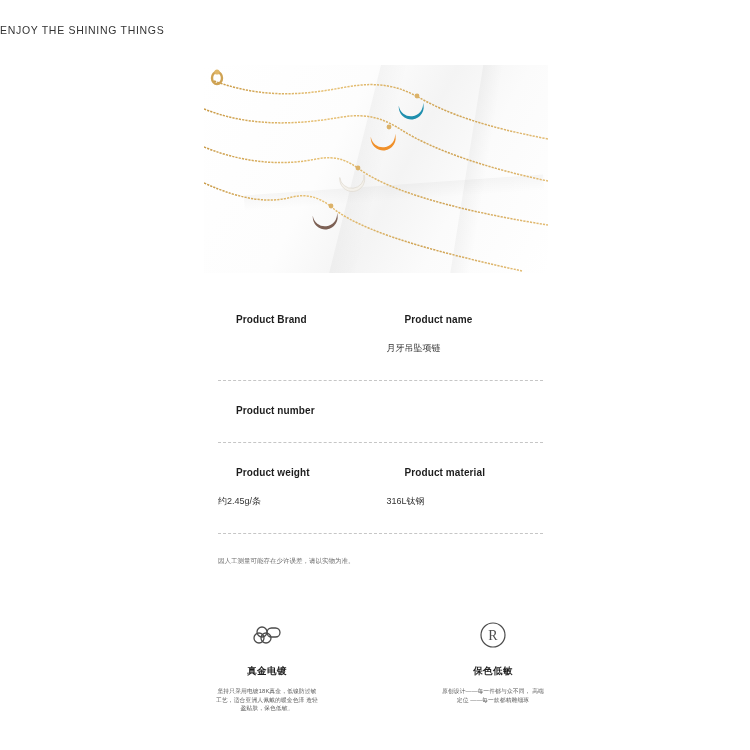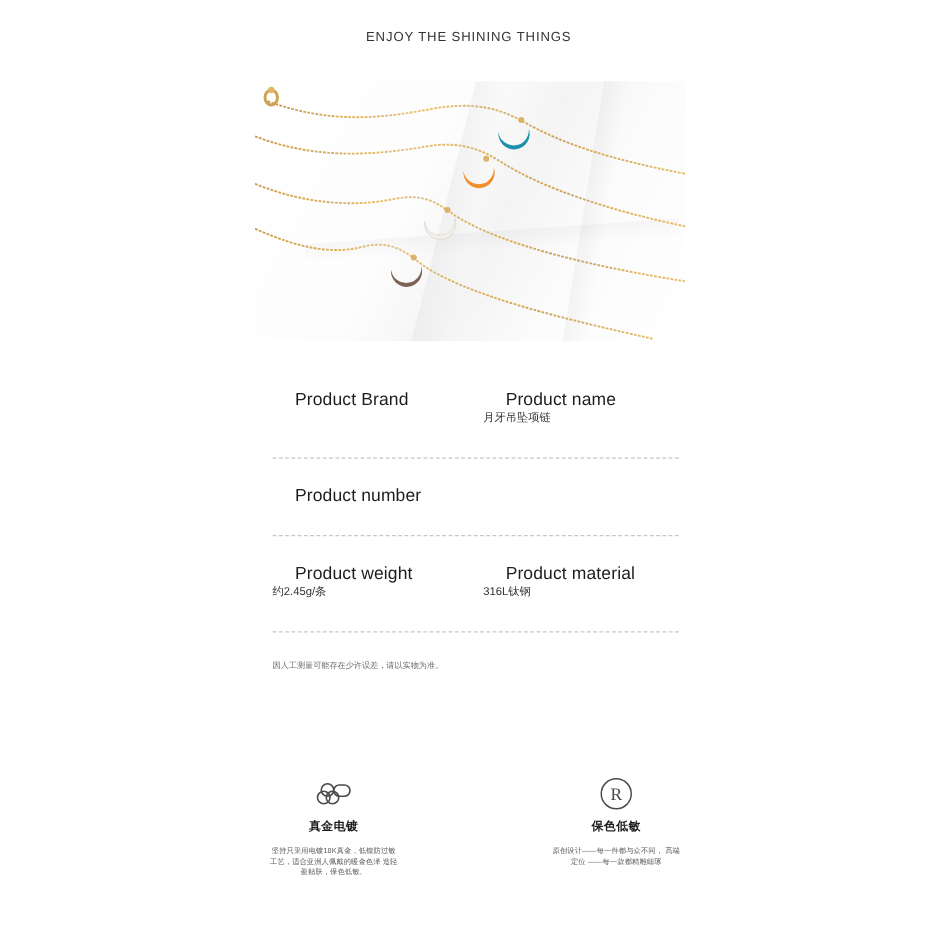--- a/index.html
+++ b/index.html
@@ -15,21 +15,21 @@
     position: relative;
     overflow: hidden;
   }
 
   
   .page-header {
     position: absolute;
     top: 24px;
     left: 0;
     width: 750px;
-    text-align: center;
+    text-align: left;
   }
   .page-header .title {
     font-size: 10.5px;
     letter-spacing: 0.7px;
     color: #333333;
     font-weight: 400;
   }
 
   
   .hero {
@@ -68,32 +68,32 @@
   }
   .spec-row {
     display: flex;
     padding-bottom: 24px;
   }
   .spec-cell {
     width: 50%;
   }
   .spec-cell.right { padding-left: 12px; }
   .spec-label {
-    font-size: 14px;
-    font-weight: normal;
+    font-size: 10px;
+    font-weight: bold;
     color: #1d1d1d;
     letter-spacing: 0.1px;
     line-height: 15px;
     padding-left: 18px;
   }
   .spec-value {
     font-size: 9px;
     color: #333333;
     line-height: 15px;
-    margin-top: 0;
+    margin-top: 14px;
     min-height: 13px;
   }
   .divider {
     height: 0;
     border-top: 1px dashed #c6c6c6;
     margin-bottom: 22px;
   }
   .disclaimer {
     margin-top: 4px;
     font-size: 6.5px;
@@ -117,21 +117,21 @@
   .feature-icon {
     height: 30px;
     display: flex;
     align-items: center;
     justify-content: center;
   }
   .feature-title {
     font-size: 9.5px;
     font-weight: bold;
     color: #1d1d1d;
-    margin-top: 5px;
+    margin-top: 15px;
     letter-spacing: 0.4px;
   }
   .feature-desc {
     font-size: 5.8px;
     color: #5a5a5a;
     line-height: 8.6px;
     margin-top: 9px;
     letter-spacing: 0.1px;
   }
 </style>

